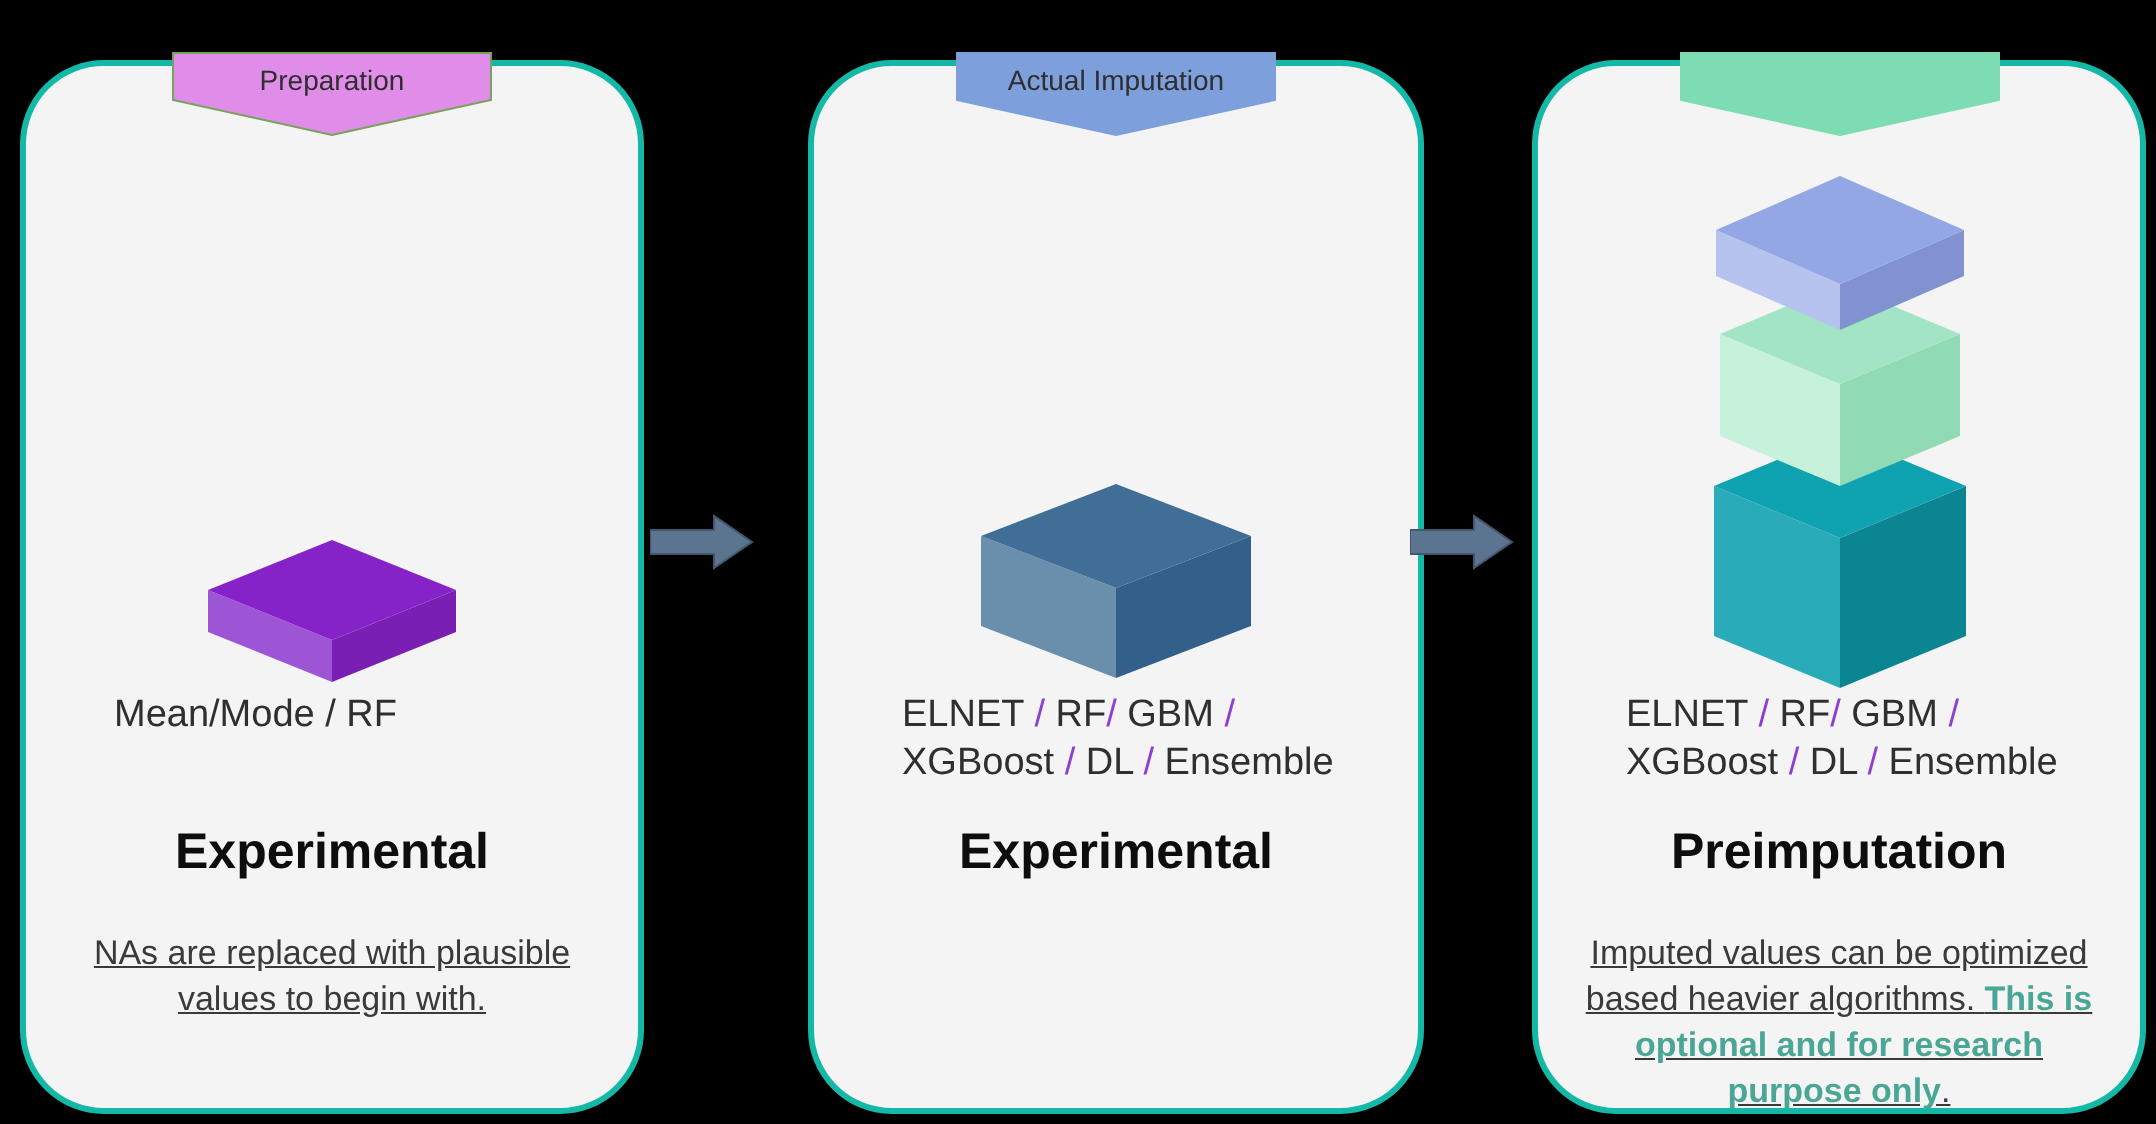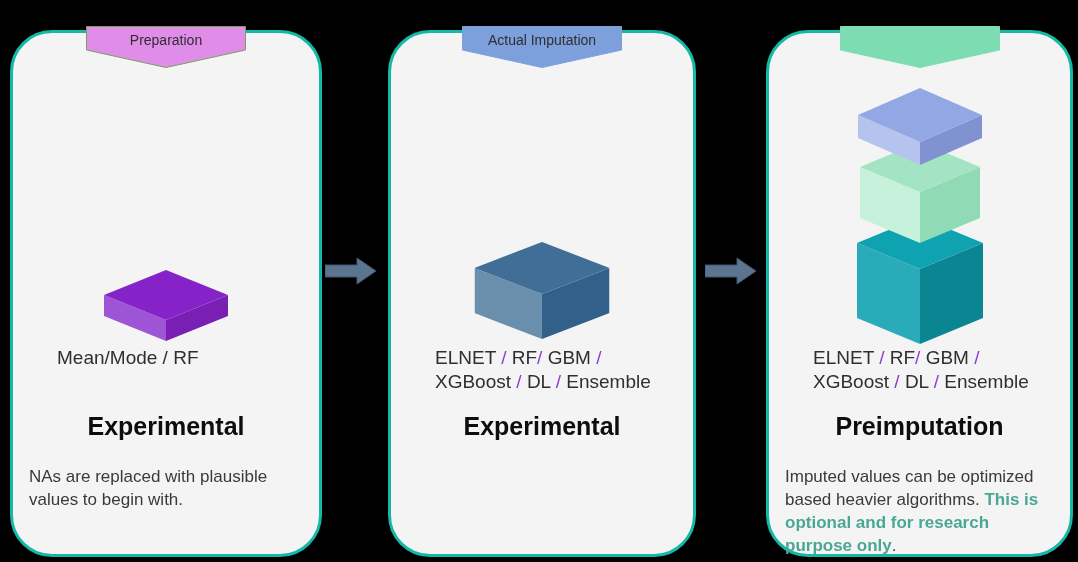--- a/index.html
+++ b/index.html
@@ -1,38 +1,38 @@
 <!DOCTYPE html>
 <html style="--slash: #8e3fd2; --accent: #4aa795;"><head>
 <meta charset="utf-8">
 <style>
   html,body{margin:0;padding:0;background:#000;}
   #canvas{position:relative;width:1078px;height:562px;background:#000;overflow:hidden;
           font-family:"Liberation Sans",sans-serif;}
   .card{position:absolute;top:30px;height:527px;background:#f4f4f4;
         border:3px solid #14b8a6;border-radius:42px;box-sizing:border-box;}
   .card-1{left:10px;width:312px;}
-  .card-2{left:388px;width:308px;}
+  .card-2{left:404px;width:308px;}
   .card-3{left:766px;width:307px;}
   .banner{position:absolute;top:-7px;left:50%;transform:translateX(-50%);
           width:160px;height:42px;}
   .banner svg{position:absolute;left:0;top:0;}
   .banner-label{position:absolute;left:0;top:6px;width:100%;text-align:center;
           font-size:14px;color:#2e2e2e;}
   .graphic{position:absolute;left:50%;transform:translateX(-50%);}
   .g1{top:237px;}
   .g2{top:209px;}
   .g3{top:55px;}
   .models{position:absolute;left:0;top:313px;width:100%;
           font-size:19px;line-height:24px;color:#2f2f2f;padding-left:44px;}
   .slash{color:var(--slash,#8e3fd2);}
   .title{position:absolute;left:0;top:379px;width:100%;text-align:center;
          font-size:25px;font-weight:bold;color:#0d0d0d;}
   .body-text{position:absolute;left:0;top:432px;width:100%;box-sizing:border-box;
-         padding:0 16px;text-align:left;font-size:17px;line-height:23px;color:#3a3a3a;}
+         padding:0 16px;text-align:center;font-size:17px;line-height:23px;color:#3a3a3a;text-decoration:underline;}
   .accent{color:var(--accent,#4aa795);font-weight:bold;}
   .arrow{position:absolute;top:257px;width:52px;height:28px;}
   .arrow-1{left:325px;}
   .arrow-2{left:705px;}
 </style>
 </head>
 <body>
 
 <div id="canvas" style="background: rgb(0, 0, 0);">
 

